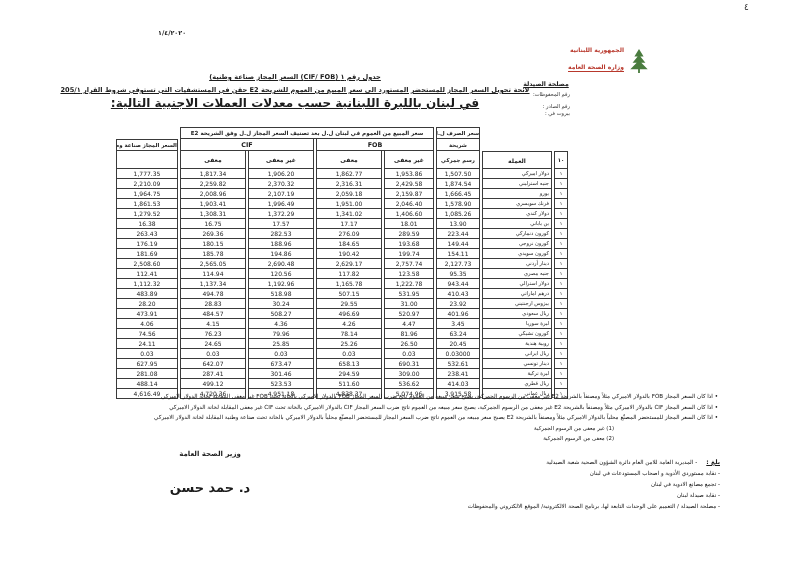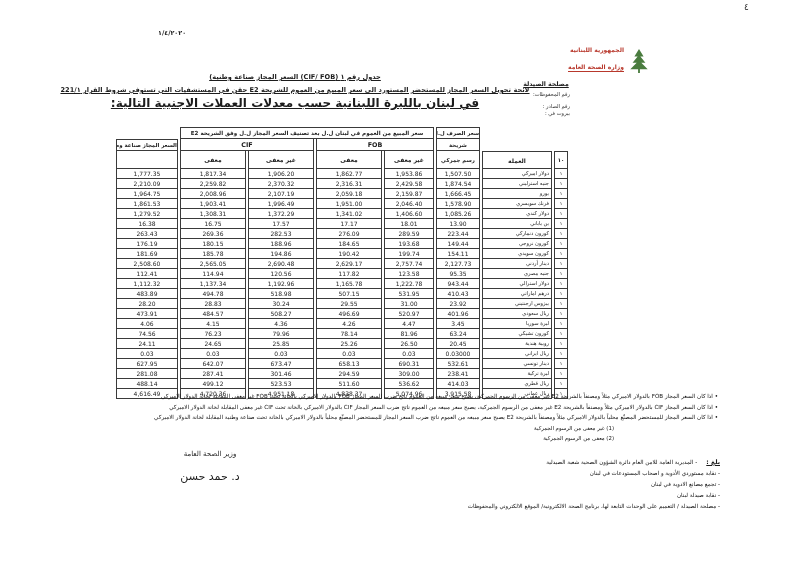--- a/index.html
+++ b/index.html
@@ -47,22 +47,22 @@
   tbody td.currency-name { text-align:right; padding-right:2px; font-size:5.2px; }
   tbody td.row-number { font-size:4.8px; color:#222; }
 
   
   .notes { position:absolute; left:80px; top:391px; width:638px; text-align:right; }
   .note-line { font-size:5.6px; line-height:10.5px; white-space:nowrap; color:#111; }
   .foot-line { font-size:5.4px; line-height:10.5px; margin-left:0; margin-right:104px; color:#111; }
 
   
   .sig { position:absolute; left:150px; top:450px; width:120px; text-align:center; }
-  .sig-title { font-size:7px; font-weight:normal; white-space:nowrap; }
-  .sig-name { font-size:11px; font-weight:normal; margin-top:12px; white-space:nowrap; }
+  .sig-title { font-size:7px; font-weight:bold; white-space:nowrap; }
+  .sig-name { font-size:13px; font-weight:bold; margin-top:22px; white-space:nowrap; }
 
   
   .dist { position:absolute; left:80px; top:449px; width:640px; text-align:right; }
   .dist-label { font-size:6.2px; font-weight:bold; text-decoration:underline; display:inline-block; margin-left:4px; }
   .dist-first { display:inline-block; font-size:5.6px; }
   .dist-item { font-size:5.6px; line-height:11px; white-space:nowrap; color:#111; }
 </style>
 </head>
 <body>
 
@@ -83,21 +83,21 @@
       </span>
     </div>
   </div>
   <div class="dept">مصلحة الصيدلة</div>
   <div class="meta meta1">رقم المحفوظات:</div>
   <div class="meta meta2">رقم الصادر :</div>
   <div class="meta meta3">بيروت في :</div>
 
   <div class="title-block">
     <div class="t1">جدول رقم ١ (CIF/ FOB) السعر المجاز صناعة وطنية)</div>
-    <div class="t2">لائحة تحويل السعر المجاز للمستحضر المستورد الى سعر المبيع من العموم للشريحة E2 حقن في المستشفيات التي تستوفي شروط القرار 221/١</div>
+    <div class="t2">لائحة تحويل السعر المجاز للمستحضر المستورد الى سعر المبيع من العموم للشريحة E2 حقن في المستشفيات التي تستوفي شروط القرار 205/١</div>
     <div class="t3">في لبنان بالليرة اللبنانية حسب معدلات العملات الاجنبية التالية:</div>
   </div>
   <div class="title-date">١/٤/٢٠٢٠</div>
 
   <div class="tbl-wrap">
     <table class="rates">
       <colgroup>
         <col style="width:14px">
           <col style="width:70px">
           <col style="width:44px">

